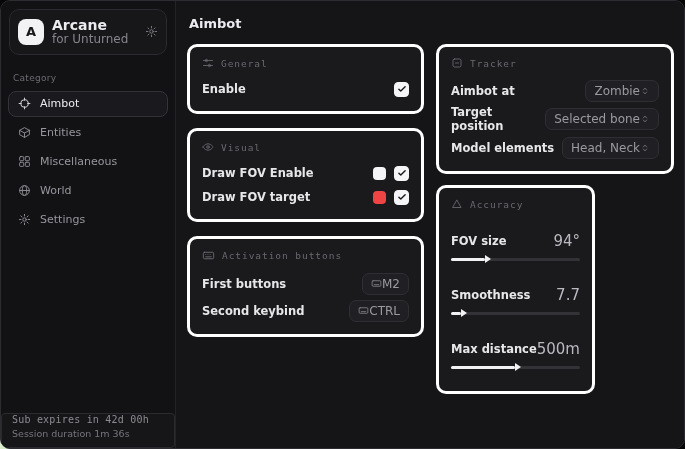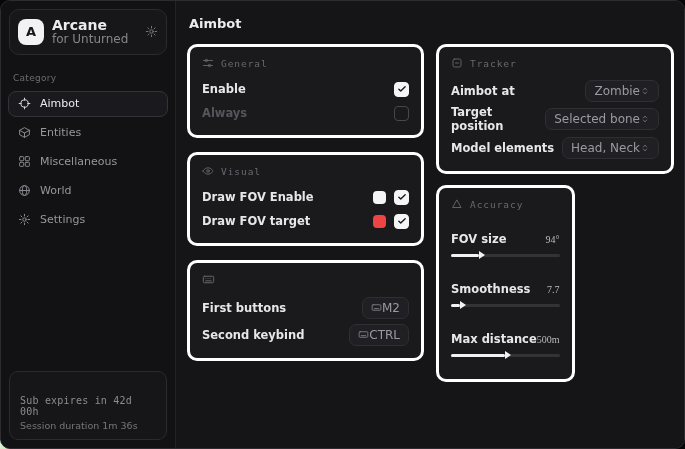--- a/index.html
+++ b/index.html
@@ -19,21 +19,21 @@
   .brand-sub { font-size:12px; color:#85858c; }
   .brand-gear { color:#77777e; display:flex; cursor:pointer; }
   .category { font-size:9px; color:#6b6b72; margin:10px 12px 8px; letter-spacing:0.03em; }
   .nav { display:flex; flex-direction:column; gap:3px; }
   .nav-item { display:flex; align-items:center; gap:9px; height:26px; margin:0 7px; padding:0 9px; border-radius:8px;
     font-size:11px; color:#96969d; border:1px solid transparent; cursor:pointer; }
   .nav-item .nico { display:flex; color:#8b8b92; }
   .nav-item.active { background:#1a1a1e; border-color:#333339; color:#ececf0; }
   .nav-item.active .nico { color:#d6d6dc; }
   .side-spacer { flex:1; }
-  .sub-box { margin:8px; padding:23px 10px 8px; border:1px solid #2a2a2f; border-radius:9px; background:#161619; }
+  .sub-box { margin:0; padding:0 10px 8px; border:1px solid #2a2a2f; border-radius:4px; background:#161619; }
   .sub-line1 { font-family:"DejaVu Sans Mono","Liberation Mono",monospace; font-size:10px; color:#8c8c92; letter-spacing:0.02em; }
   .sub-line2 { font-size:9.5px; color:#75757c; margin-top:3px; }
 
   
   .main { flex:1; background:#151518; display:flex; flex-direction:column; }
   .main-title { font-size:13px; font-weight:bold; color:#ececf0; padding:15px 0 11px 13px; }
   .columns { display:flex; gap:12px; padding:2px 10px 0 11px; }
   .col-left { width:237px; flex:0 0 237px; display:flex; flex-direction:column; gap:14px; }
   .col-right { flex:1; display:flex; flex-direction:column; gap:11px; align-items:flex-start; }
 
@@ -53,21 +53,21 @@
   .checkbox.on svg { display:block; }
   .swatch { width:13px; height:13px; border-radius:4px; cursor:pointer; }
 
   .pill { display:flex; align-items:center; background:#202024; border:1px solid #2e2e33; border-radius:7px;
     padding:3px 8px; font-size:12px; color:#9a9aa1; cursor:pointer; white-space:nowrap; }
   .pill .pico { display:flex; color:#85858c; }
 
   .acc-row { margin-top:22px; }
   .acc-head { display:flex; align-items:center; justify-content:space-between; }
   .acc-label { font-size:11.5px; font-weight:600; color:#e7e7ea; }
-  .acc-value { font-size:10px; color:#b9b9bf;font-family:Liberation Serif, serif; }
+  .acc-value { font-size:15px; color:#b9b9bf; }
   .slider { position:relative; height:10px; margin:4px 0 8px; cursor:pointer; }
   .slider-track { position:absolute; left:0; right:0; top:4px; height:2.5px; border-radius:2px; background:#323237; }
   .slider-fill { position:absolute; left:0; top:4px; height:2.5px; border-radius:2px; background:#f2f2f4; }
   .slider-thumb { position:absolute; right:-6px; top:-3.2px; width:0; height:0;
     border-left:6px solid #f2f2f4; border-top:4.5px solid transparent; border-bottom:4.5px solid transparent; }
   svg { stroke:currentColor; fill:none; stroke-width:1.8; stroke-linecap:round; stroke-linejoin:round; }
 </style>
 </head>
 <body>
 
@@ -170,26 +170,20 @@
               <span class="card-title">General</span>
             </div>
             <div class="row">
               <span class="row-label">Enable</span>
               <span class="checkbox on">
                 <svg width="10" height="10" viewBox="0 0 24 24" style="stroke:#1a1a1d;stroke-width:3.4">
                     <path d="M4.5 12.5l4.5 4.5L19.5 6.5"></path>
                   </svg>
               </span>
             </div>
-            <div class="row">
-              <span class="row-label dim">Always</span>
-              <span class="checkbox">
-                
-              </span>
-            </div>
           </section>
 
           <section class="card">
             <div class="card-head">
               <span class="cico">
                 <svg width="12" height="12" viewBox="0 0 24 24">
                     <path d="M2 12s3.5-6.5 10-6.5S22 12 22 12s-3.5 6.5-10 6.5S2 12 2 12z"></path>
                     <circle cx="12" cy="12" r="2.6"></circle>
                   </svg>
               </span>
@@ -220,20 +214,21 @@
           </section>
 
           <section class="card">
             <div class="card-head">
               <span class="cico">
                 <svg width="13" height="13" viewBox="0 0 24 24">
                     <rect x="2.5" y="6" width="19" height="12" rx="2"></rect>
                     <path d="M7 14.5h10M7 10h.01M11 10h.01M15 10h.01"></path>
                   </svg>
               </span>
+              <span class="card-title">Activation buttons</span>
             </div>
             <div class="row" style="min-height:25px">
               <span class="row-label">First buttons</span>
               <span class="pill">
                 <span class="pico">
                   <svg width="11" height="11" viewBox="0 0 24 24">
                       <rect x="2.5" y="6" width="19" height="12" rx="2"></rect>
                       <path d="M7 14.5h10"></path>
                     </svg>
                 </span>

